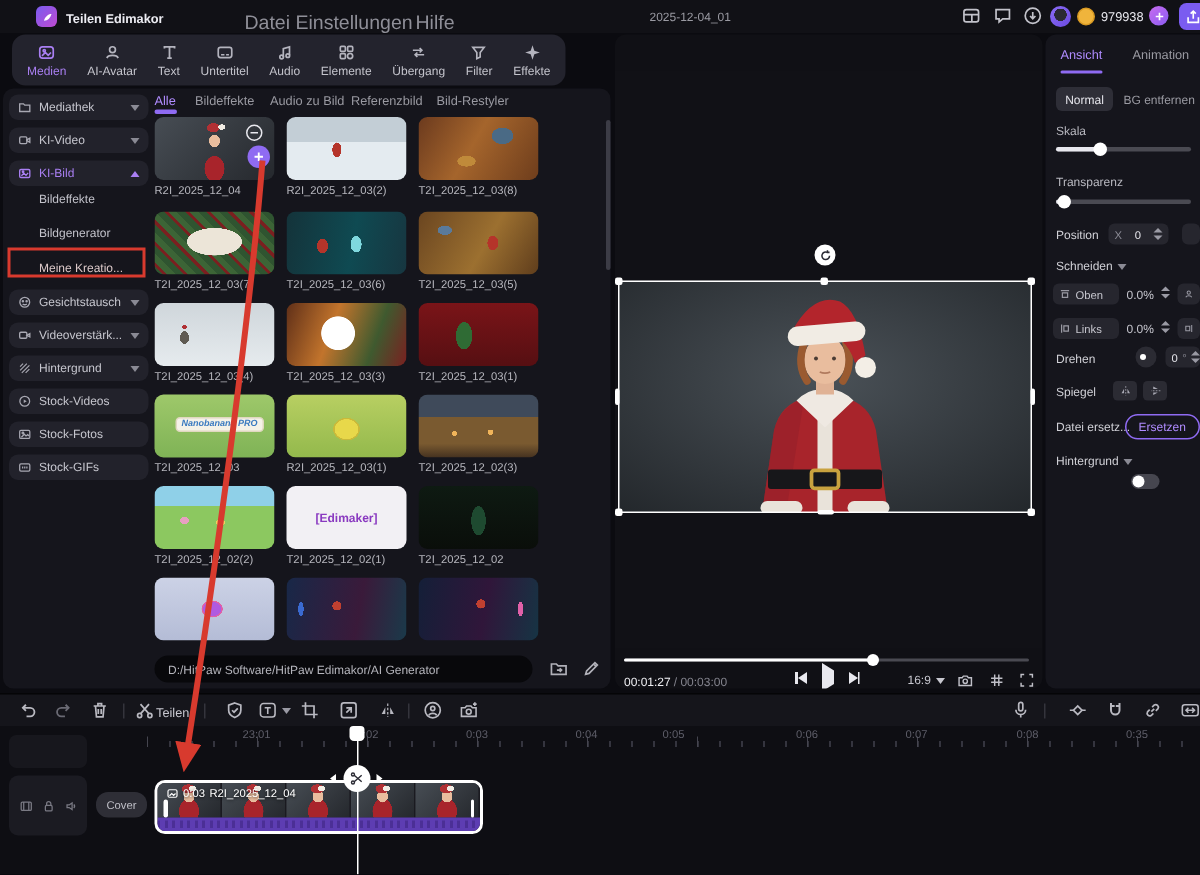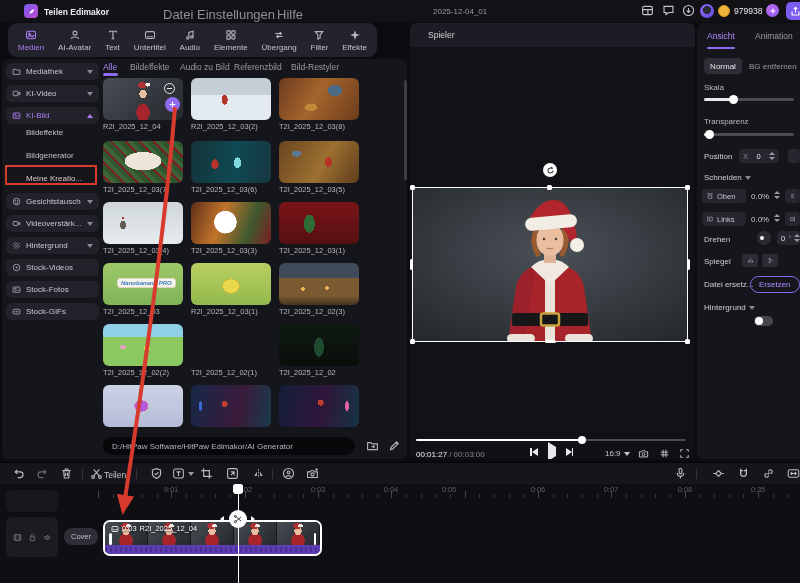--- a/index.html
+++ b/index.html
@@ -358,20 +358,23 @@
   <div class="abs thumb v6" style="left:279px;top:141px"></div>
   <div class="abs thumb v7" style="left:103px;top:202px"></div>
   <div class="abs thumb v8" style="left:191px;top:202px"></div>
   <div class="abs thumb v9" style="left:279px;top:202px"></div>
   <div class="abs thumb v10" style="left:103px;top:263px">
     <span class="ov-nano">Nanobanana PRO</span>
     </div>
   <div class="abs thumb v11" style="left:191px;top:263px"></div>
   <div class="abs thumb v12" style="left:279px;top:263px"></div>
   <div class="abs thumb v13" style="left:103px;top:324px"></div>
+  <div class="abs thumb v14" style="left:191px;top:324px">
+    <span class="ov-edim">[Edimaker]</span>
+    </div>
   <div class="abs thumb v15" style="left:279px;top:324px"></div>
   <div class="abs thumb v16" style="left:103px;top:385px"></div>
   <div class="abs thumb v17" style="left:191px;top:385px"></div>
   <div class="abs thumb v18" style="left:279px;top:385px"></div>
 
   <div class="abs badge-added">
       <b></b>
     </div>
   <div class="abs add-btn">
     <svg viewBox="0 0 16 16" width="9" height="9" fill="none" stroke="#fff" stroke-width="2.2">
@@ -404,23 +407,20 @@
         <path d="M6.5 9.5h3.5M8.8 8l1.5 1.5-1.5 1.5"></path>
       </svg>
     </span>
   <span class="abs" style="left:388px;top:439px;width:13px;height:13px;color:#b0b0b8">
     <svg viewBox="0 0 16 16" width="13" height="13" fill="none" stroke="currentColor" stroke-width="1.4">
         <path d="M3 13l.8-2.8 6.8-6.8 2 2-6.8 6.8zM9.5 4.5l2 2"></path>
       </svg>
     </span>
 
   <div class="abs player">
-    <div class="abs pl-head">
-      <span>Spieler</span>
-    </div>
     <div class="abs canvas">
       <svg class="abs photo" viewBox="0 0 276 155">
         <defs>
           <radialGradient id="pbg" cx="50%" cy="42%" r="80%">
             <stop offset="0" stop-color="#4a5157"></stop>
               <stop offset="1" stop-color="#212529"></stop>
           </radialGradient>
         </defs>
         <rect width="276" height="155" fill="url(#pbg)"></rect>
         <path d="M96 155 L104 100 Q108 82 126 78 L150 78 Q168 82 172 100 L180 155 Z" fill="#a8242b"></path>
@@ -707,21 +707,21 @@
   <span class="abs tt-ic" style="left:787px">
     <svg viewBox="0 0 16 16" width="13" height="13" fill="none" stroke="currentColor" stroke-width="1.3">
         <rect x="1.5" y="3.5" width="13" height="9" rx="2"></rect>
         <path d="M4.5 8h7M6.5 6L4.5 8l2 2M9.5 6l2 2-2 2"></path>
       </svg>
     </span>
 
   <div class="abs timeline">
     <div class="abs ticks-minor"></div>
     <div class="abs ticks-major"></div>
-    <div class="abs ruler-lbl" style="left:158px">9:01</div>
+    <div class="abs ruler-lbl" style="left:158px">23:01</div>
     <div class="abs ruler-lbl" style="left:232px">0:02</div>
     <div class="abs ruler-lbl" style="left:305px">0:03</div>
     <div class="abs ruler-lbl" style="left:378px">0:04</div>
     <div class="abs ruler-lbl" style="left:436px">0:05</div>
     <div class="abs ruler-lbl" style="left:525px">0:06</div>
     <div class="abs ruler-lbl" style="left:598px">0:07</div>
     <div class="abs ruler-lbl" style="left:672px">0:08</div>
     <div class="abs ruler-lbl" style="left:745px">0:35</div>
 
     <div class="abs trackhead2"></div>

